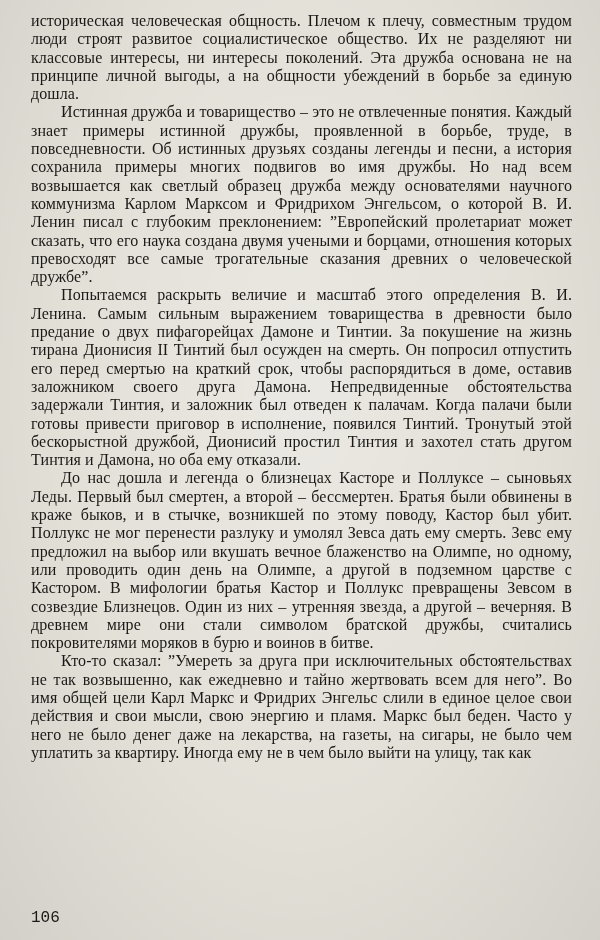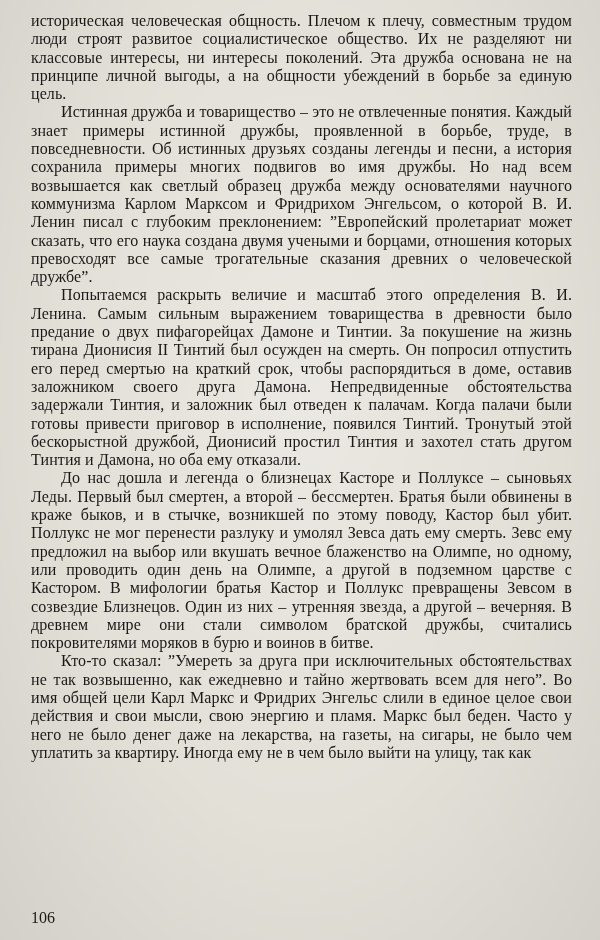--- a/index.html
+++ b/index.html
@@ -35,27 +35,28 @@
   }
   .para.no-indent {
     text-indent: 0;
   }
   .page-number {
     position: absolute;
     left: 31px;
     bottom: 13px;
     font-size: 16px;
     color: #1b1917;
+    font-family: Liberation Mono, monospace;
   }
 </style>
 </head>
 <body>
 
 <div class="page">
   <div class="text-block" lang="ru">
-    <p class="para no-indent">историческая человеческая общность. Плечом к плечу, совместным трудом люди строят развитое социалистическое общество. Их не разделяют ни классовые интересы, ни интересы поколений. Эта дружба основана не на принципе личной выгоды, а на общности убеждений в борьбе за единую цель.</p>
+    <p class="para no-indent">историческая человеческая общность. Плечом к плечу, совместным трудом люди строят развитое социалистическое общество. Их не разделяют ни классовые интересы, ни интересы поколений. Эта дружба основана не на принципе личной выгоды, а на общности убеждений в борьбе за единую дошла.</p>
     <p class="para">Истинная дружба и товарищество – это не отвлеченные понятия. Каждый знает примеры истинной дружбы, проявленной в борьбе, труде, в повседневности. Об истинных друзьях созданы легенды и песни, а история сохранила примеры многих подвигов во имя дружбы. Но над всем возвышается как светлый образец дружба между основателями научного коммунизма Карлом Марксом и Фридрихом Энгельсом, о которой В. И. Ленин писал с глубоким преклонением: ”Европейский пролетариат может сказать, что его наука создана двумя учеными и борцами, отношения которых превосходят все самые трогательные сказания древних о человеческой дружбе”.</p>
     <p class="para">Попытаемся раскрыть величие и масштаб этого определения В. И. Ленина. Самым сильным выражением товарищества в древности было предание о двух пифагорейцах Дамоне и Тинтии. За покушение на жизнь тирана Дионисия II Тинтий был осужден на смерть. Он попросил отпустить его перед смертью на краткий срок, чтобы распорядиться в доме, оставив заложником своего друга Дамона. Непредвиденные обстоятельства задержали Тинтия, и заложник был отведен к палачам. Когда палачи были готовы привести приговор в исполнение, появился Тинтий. Тронутый этой бескорыстной дружбой, Дионисий простил Тинтия и захотел стать другом Тинтия и Дамона, но оба ему отказали.</p>
     <p class="para">До нас дошла и легенда о близнецах Касторе и Поллуксе – сыновьях Леды. Первый был смертен, а второй – бессмертен. Братья были обвинены в краже быков, и в стычке, возникшей по этому поводу, Кастор был убит. Поллукс не мог перенести разлуку и умолял Зевса дать ему смерть. Зевс ему предложил на выбор или вкушать вечное блаженство на Олимпе, но одному, или проводить один день на Олимпе, а другой в подземном царстве с Кастором. В мифологии братья Кастор и Поллукс превращены Зевсом в созвездие Близнецов. Один из них – утренняя звезда, а другой – вечерняя. В древнем мире они стали символом братской дружбы, считались покровителями моряков в бурю и воинов в битве.</p>
     <p class="para">Кто-то сказал: ”Умереть за друга при исключительных обстоятельствах не так возвышенно, как ежедневно и тайно жертвовать всем для него”. Во имя общей цели Карл Маркс и Фридрих Энгельс слили в единое целое свои действия и свои мысли, свою энергию и пламя. Маркс был беден. Часто у него не было денег даже на лекарства, на газеты, на сигары, не было чем уплатить за квартиру. Иногда ему не в чем было выйти на улицу, так как</p>
   </div>
   <div class="page-number">106</div>
 </div>
 
 </body></html>

